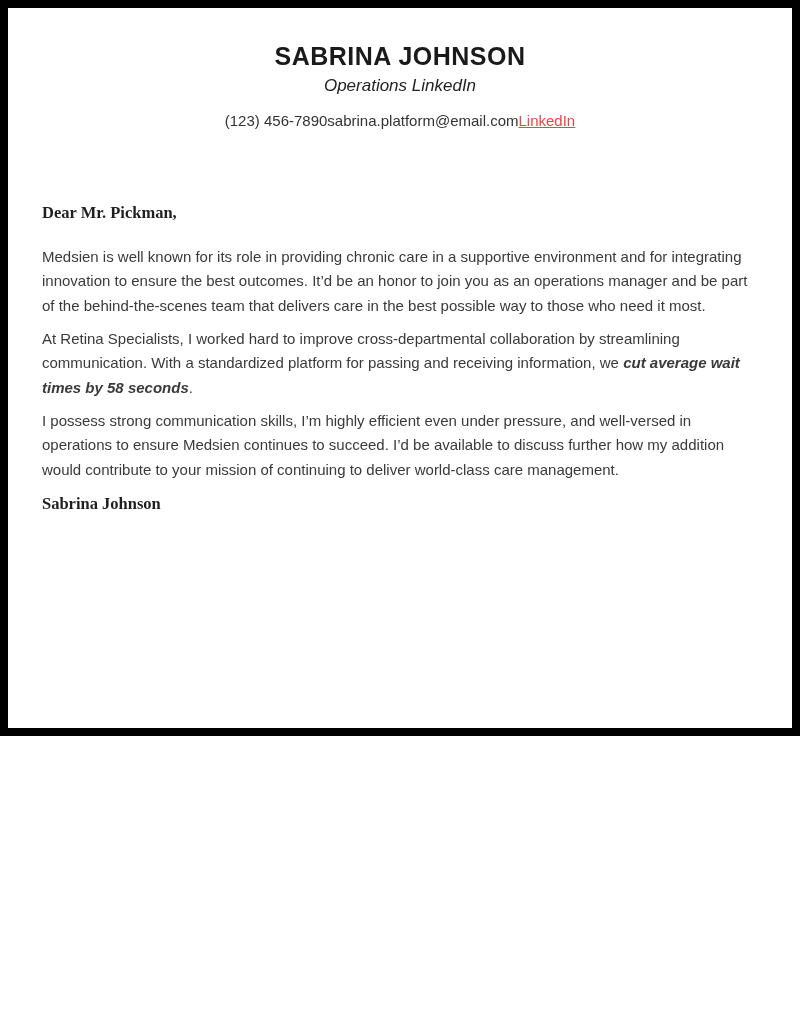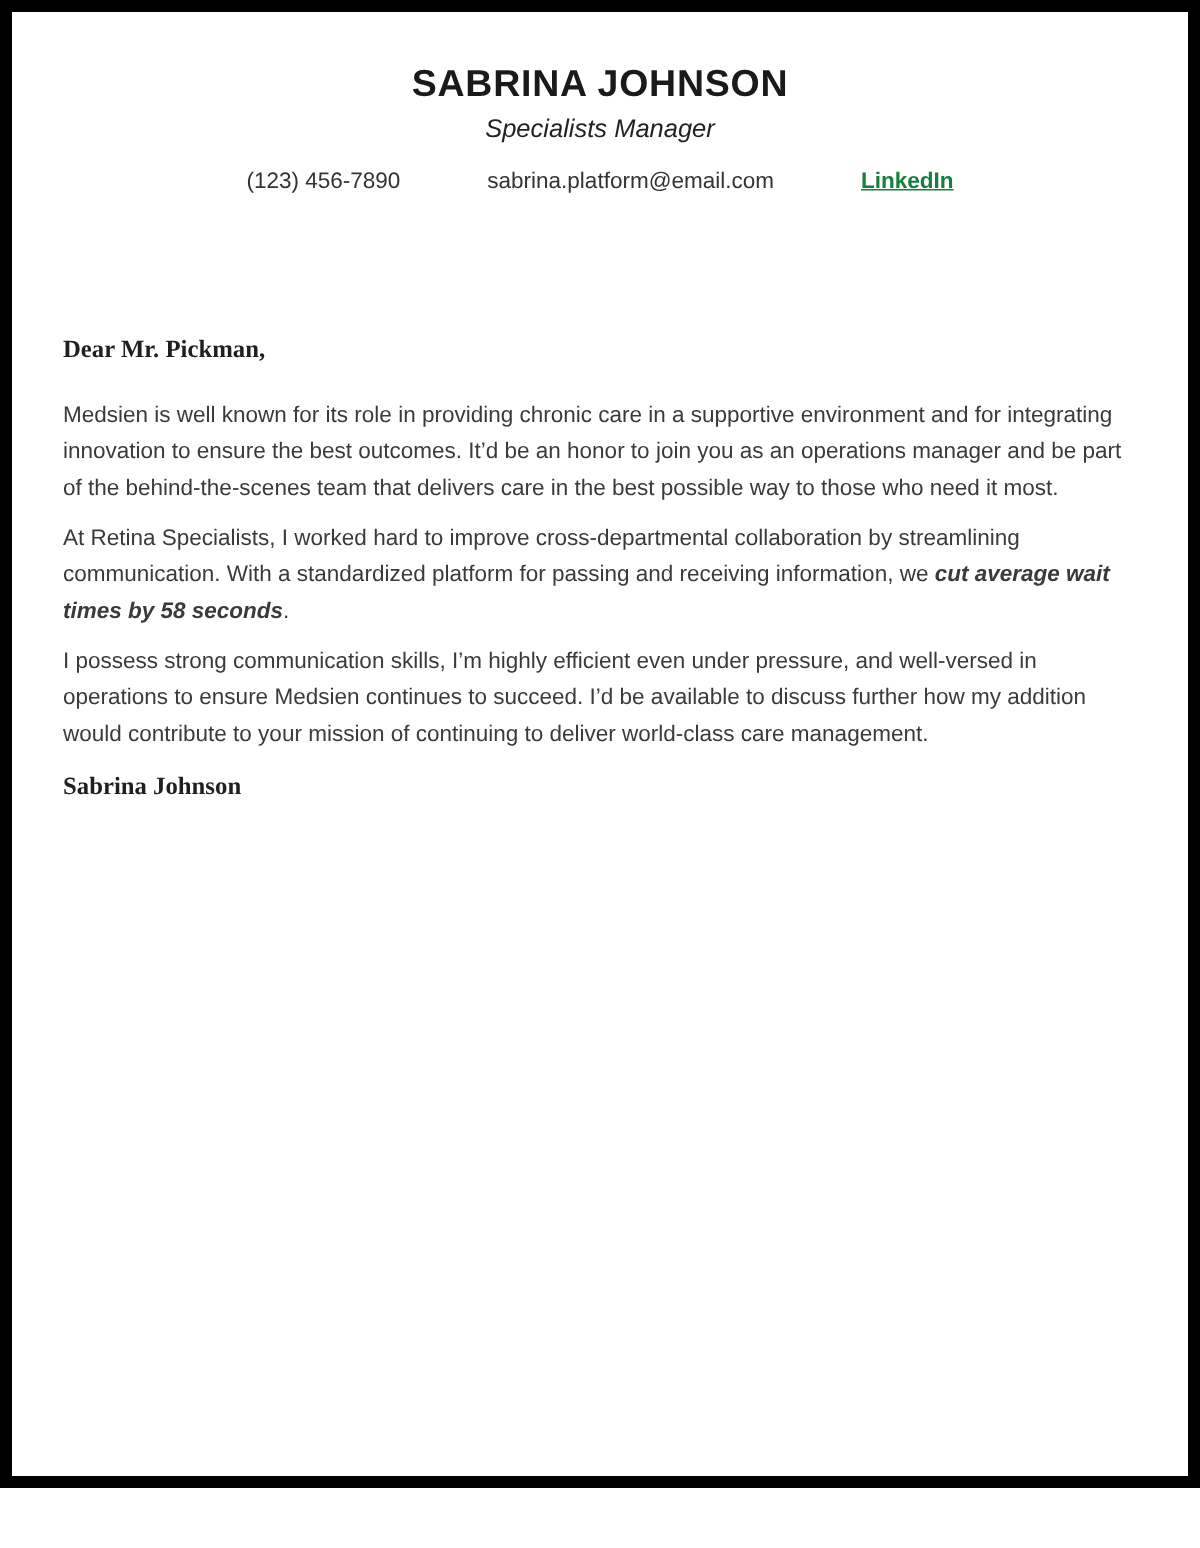--- a/index.html
+++ b/index.html
@@ -3,21 +3,21 @@
 <meta charset="utf-8">
 <style>
   html, body {
     margin: 0;
     padding: 0;
     background: #ffffff;
     font-family: "Liberation Sans", sans-serif;
   }
   .page {
     width: 800px;
-    height: 992px;
+    height: 736px;
     box-sizing: border-box;
     border: 8px solid #000000;
     background: #ffffff;
     overflow: hidden;
   }
   
   .header {
     text-align: center;
     padding-top: 34px;
   }
@@ -33,33 +33,31 @@
     margin-top: 5px;
     font-size: 17px;
     font-style: italic;
     color: #222222;
   }
   .contact-row {
     margin-top: 16px;
     display: flex;
     justify-content: center;
     align-items: baseline;
-    gap: 58px;
     font-size: 15px;
     color: #333333;
   }
   .contact-row a {
-    color: #15803d;
+    color: #ef4444;
     text-decoration: underline;
     cursor: pointer;
-    font-weight: bold;
   }
   
   .letter-body {
-    margin-top: 92px;
+    margin-top: 72px;
     padding: 0 36px 0 34px;
     font-size: 15px;
     line-height: 24.5px;
     color: #3a3a3a;
   }
   .letter-body p {
     margin: 0 0 8.5px 0;
   }
   .greeting {
     font-family: "Liberation Serif", serif;
@@ -83,21 +81,21 @@
     margin-top: 10px !important;
   }
 </style>
 </head>
 <body>
 
 <div class="page">
 
   <div class="header">
     <h1 class="candidate-name">SABRINA JOHNSON</h1>
-    <div class="candidate-title">Specialists Manager</div>
+    <div class="candidate-title">Operations LinkedIn</div>
     <div class="contact-row">
       <span>(123) 456-7890</span>
       <span>sabrina.platform@email.com</span>
       <a href="#">LinkedIn</a>
     </div>
   </div>
 
   <div class="letter-body">
     <p class="greeting">Dear Mr. Pickman,</p>
 

